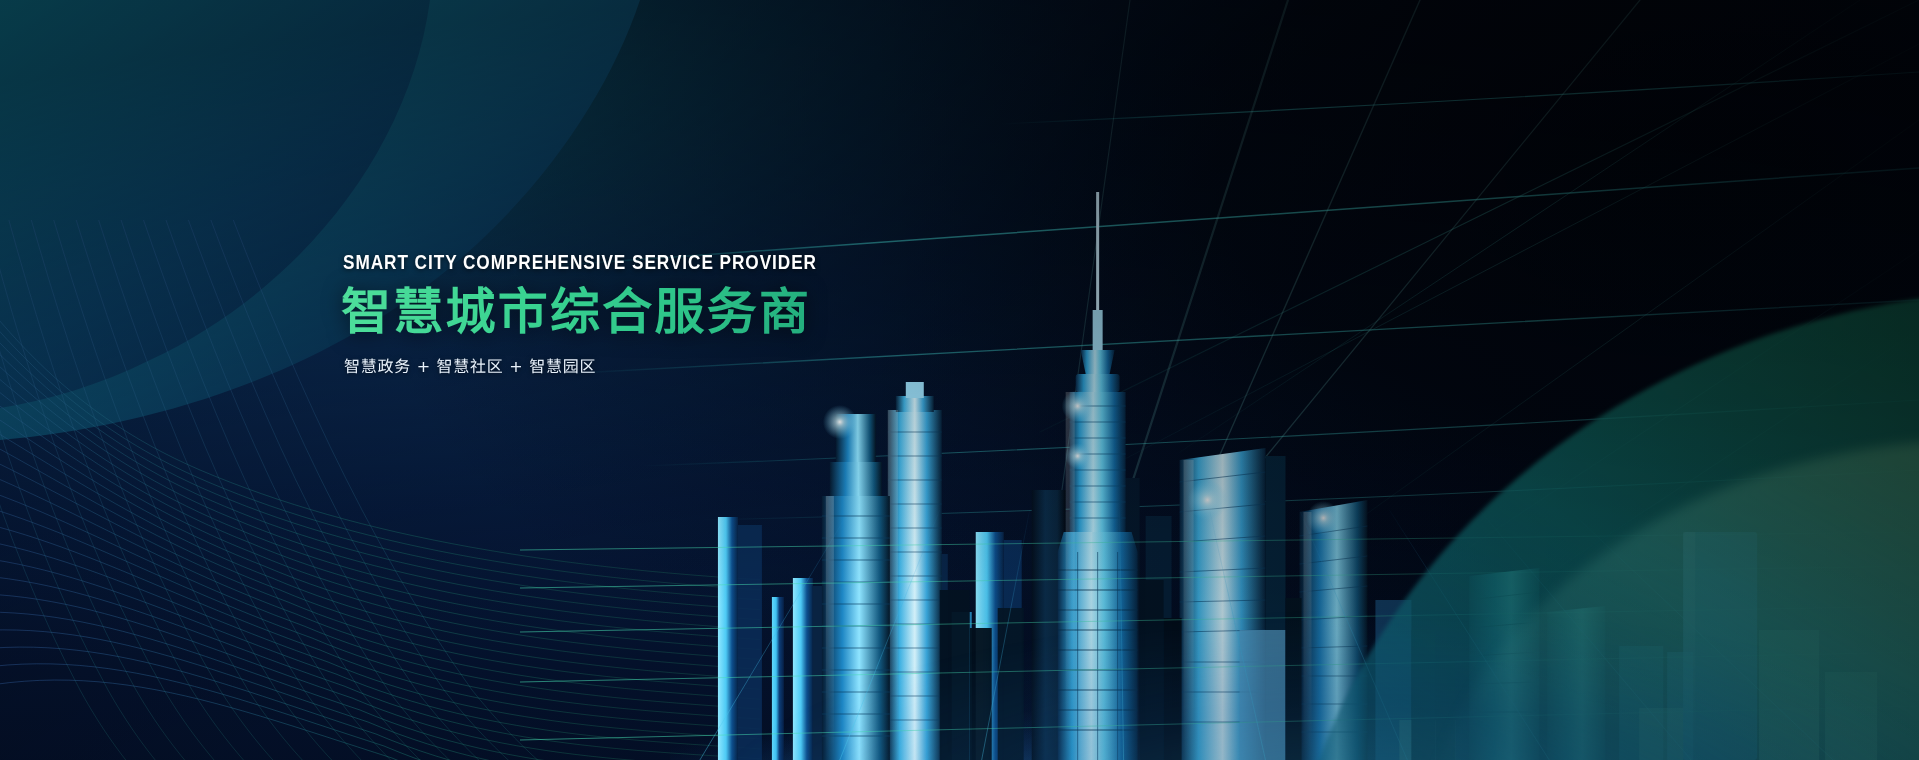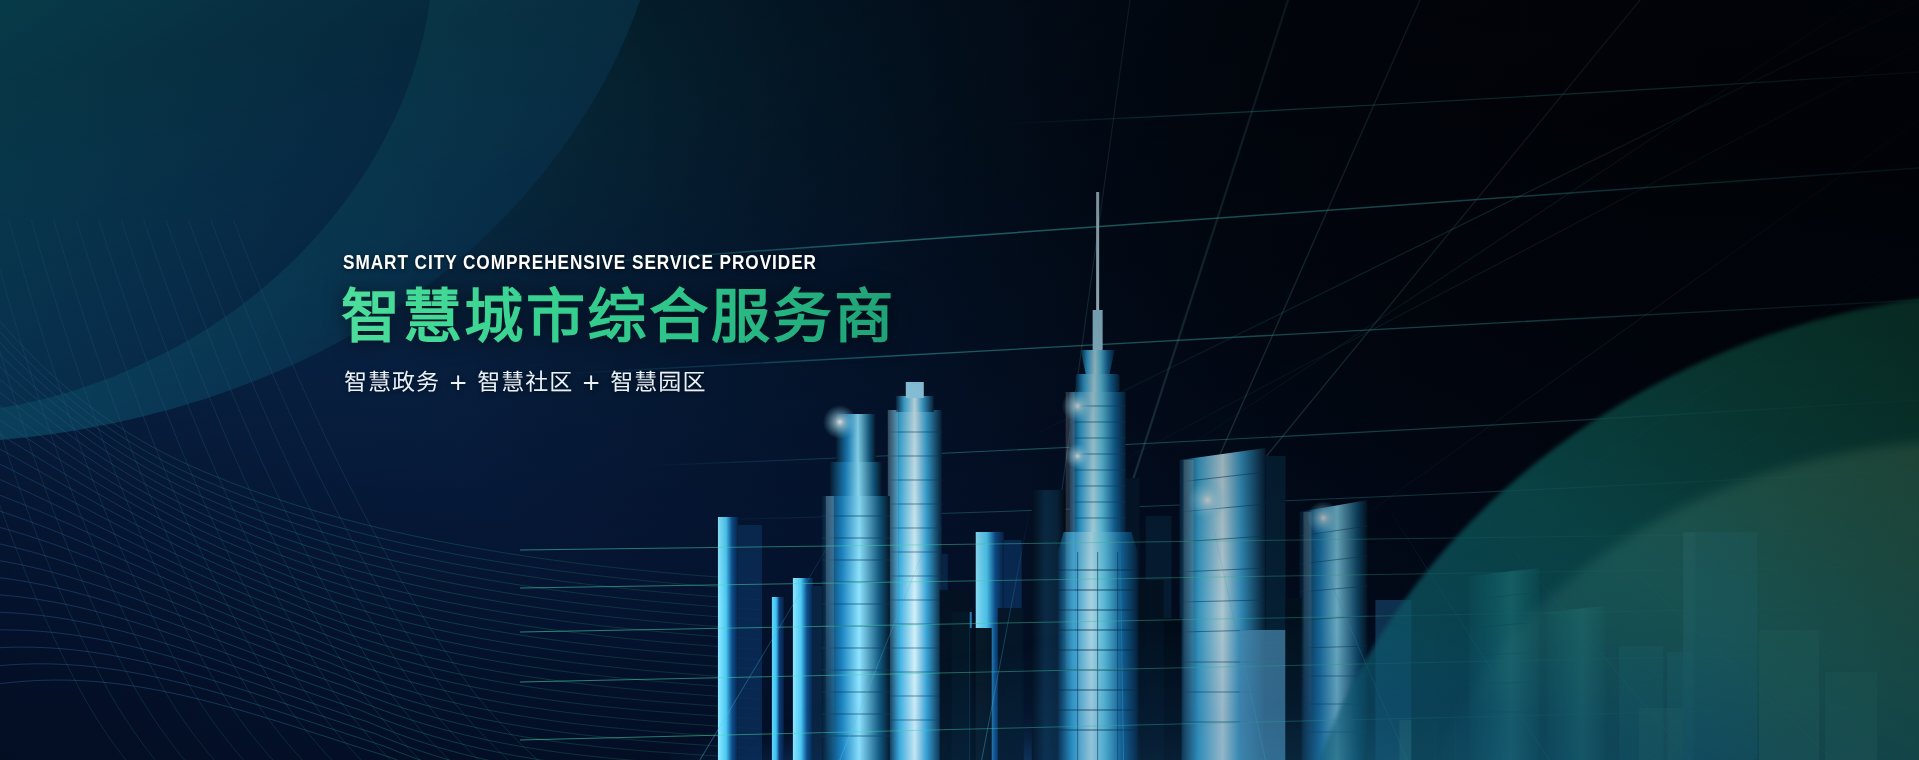--- a/index.html
+++ b/index.html
@@ -95,35 +95,35 @@
     margin:0 0 14px 2px;
     transform:scaleX(0.86);
     transform-origin:left center;
     white-space:nowrap;
     text-shadow:0 1px 6px rgba(0,0,0,.65);
   }
   .headline{
     margin:0;
     font-family:"DejaVu Sans","Liberation Sans",sans-serif;
     font-weight:700;
-    font-size:59px;
+    font-size:50px;
     line-height:1.06;
     letter-spacing:.045em;
     white-space:nowrap;
     background:linear-gradient(100deg,#4ede9b 0%, #39d391 30%, #2dc489 55%, #22ab7c 78%, #1d9670 100%);
     -webkit-background-clip:text;
     background-clip:text;
     color:transparent;
     -webkit-text-fill-color:transparent;
     filter:drop-shadow(0 2px 10px rgba(0,0,0,.55));
   }
   .subline{
     margin:14px 0 0 3px;
     font-family:"DejaVu Sans","Liberation Sans",sans-serif;
-    font-size:23px;
+    font-size:16px;
     font-weight:400;
     letter-spacing:.045em;
     color:#e9f2fb;
     white-space:nowrap;
     text-shadow:0 1px 5px rgba(0,0,0,.6);
   }
 </style>
 </head>
 <body>
 

